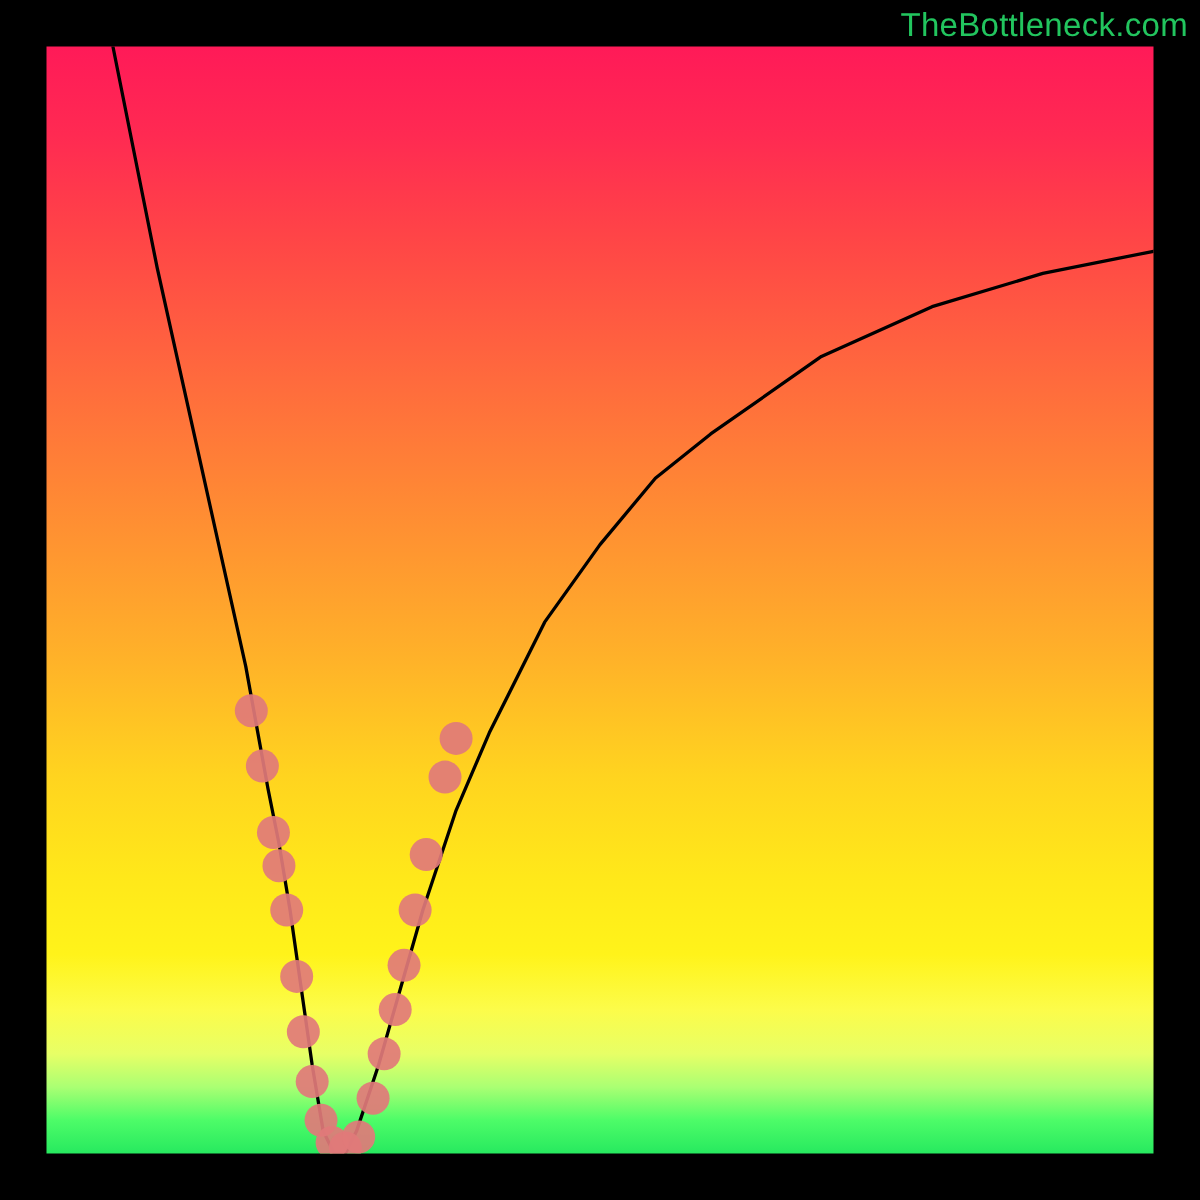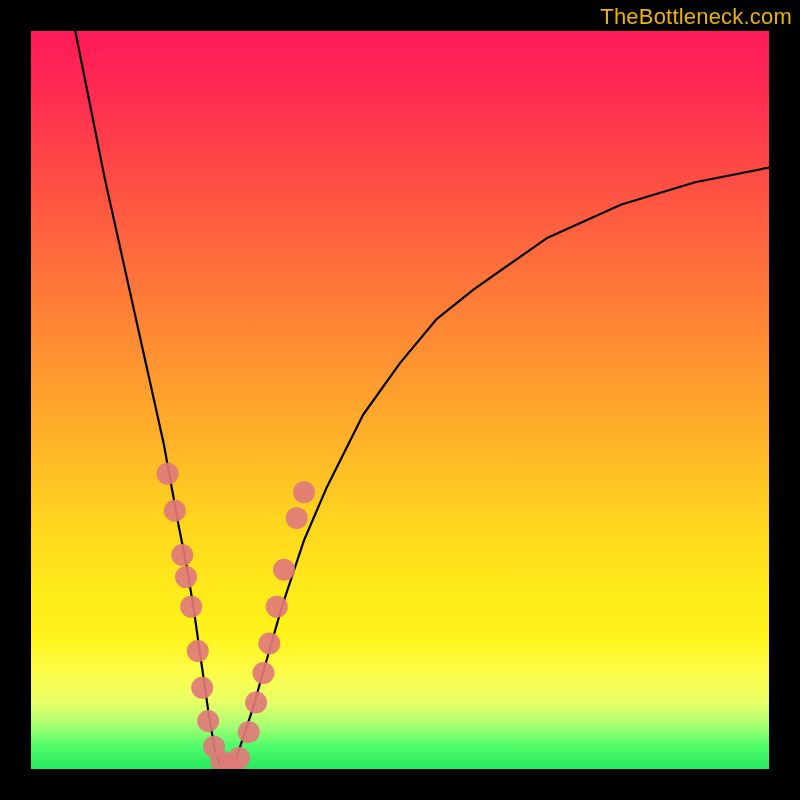--- a/index.html
+++ b/index.html
@@ -46,21 +46,21 @@
     position: absolute;
     left: 0;
     top: 0;
     width: 738px;
     height: 738px;
   }
   .watermark {
     position: absolute;
     top: 4px;
     right: 8px;
-    color: #eab308;
+    color: #22c55e;
     font-size: 22px;
     letter-spacing: 0.2px;
     font-weight: 500;
   }
 </style>
 </head>
 <body>
 
 <div class="frame">
   <div class="plot-bg"></div>

